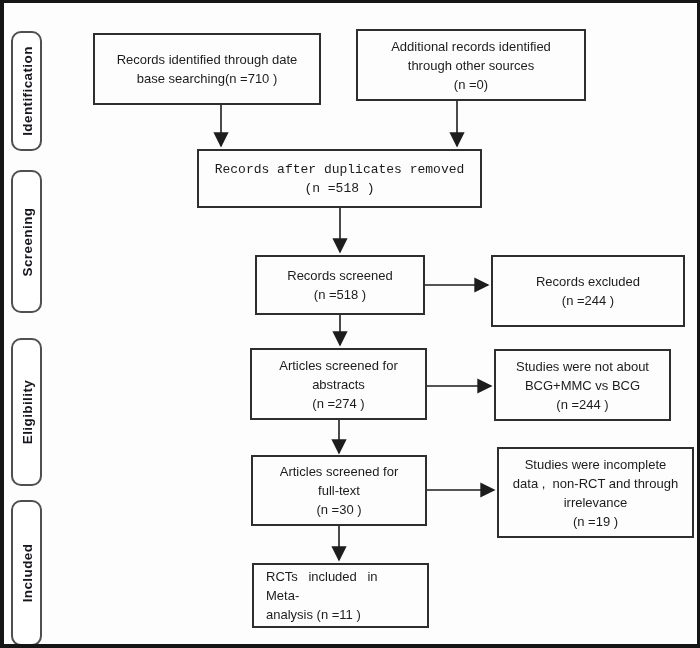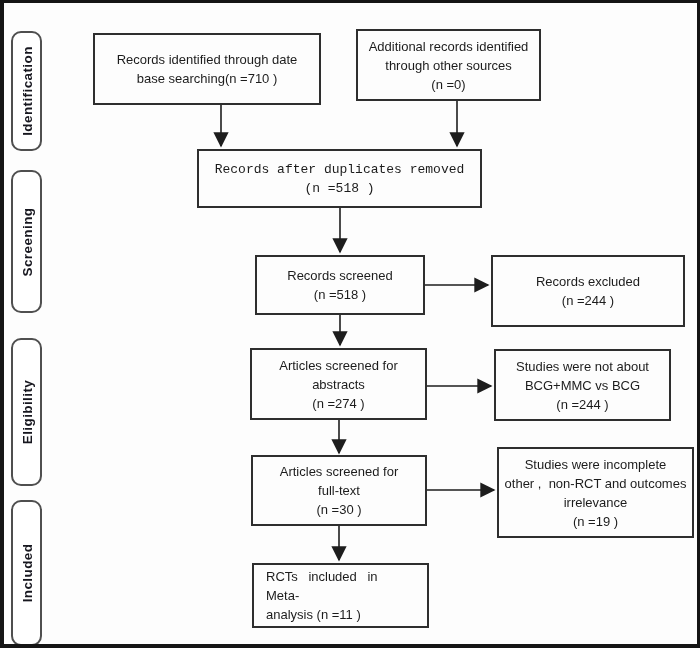--- a/index.html
+++ b/index.html
@@ -104,21 +104,21 @@
   </div>
   <div class="stage" style="top:497px; height:146px;">
     <span class="vtext">Included</span>
   </div>
 
   <div class="fbox" style="left:89px; top:30px; width:228px; height:72px;">
     <div class="ln">Records identified through date</div>
     <div class="ln">base searching(n =710 )</div>
   </div>
 
-  <div class="fbox" style="left:352px; top:26px; width:185px; height:72px;">
+  <div class="fbox" style="left:352px; top:26px; width:230px; height:72px;">
     <div class="ln">Additional records identified</div>
     <div class="ln">through other sources</div>
     <div class="ln">(n =0)</div>
   </div>
 
   <div class="fbox" style="left:193px; top:146px; width:285px; height:59px;font-family:Liberation Mono, monospace;">
     <div class="ln">Records after duplicates removed</div>
     <div class="ln">(n =518 )</div>
   </div>
 
@@ -145,21 +145,21 @@
   </div>
 
   <div class="fbox" style="left:247px; top:452px; width:176px; height:71px;">
     <div class="ln">Articles screened for</div>
     <div class="ln">full-text</div>
     <div class="ln">(n =30 )</div>
   </div>
 
   <div class="fbox" style="left:493px; top:444px; width:197px; height:91px;">
     <div class="ln">Studies were incomplete</div>
-    <div class="ln">other ,  non-RCT and outcomes</div>
+    <div class="ln">data ,  non-RCT and through</div>
     <div class="ln">irrelevance</div>
     <div class="ln">(n =19 )</div>
   </div>
 
   <div class="fbox left-align" style="left:248px; top:560px; width:177px; height:65px;">
     <div class="ln justified">RCTs included in Meta-</div>
     <div class="ln">analysis (n =11 )</div>
   </div>
 
 </div>

